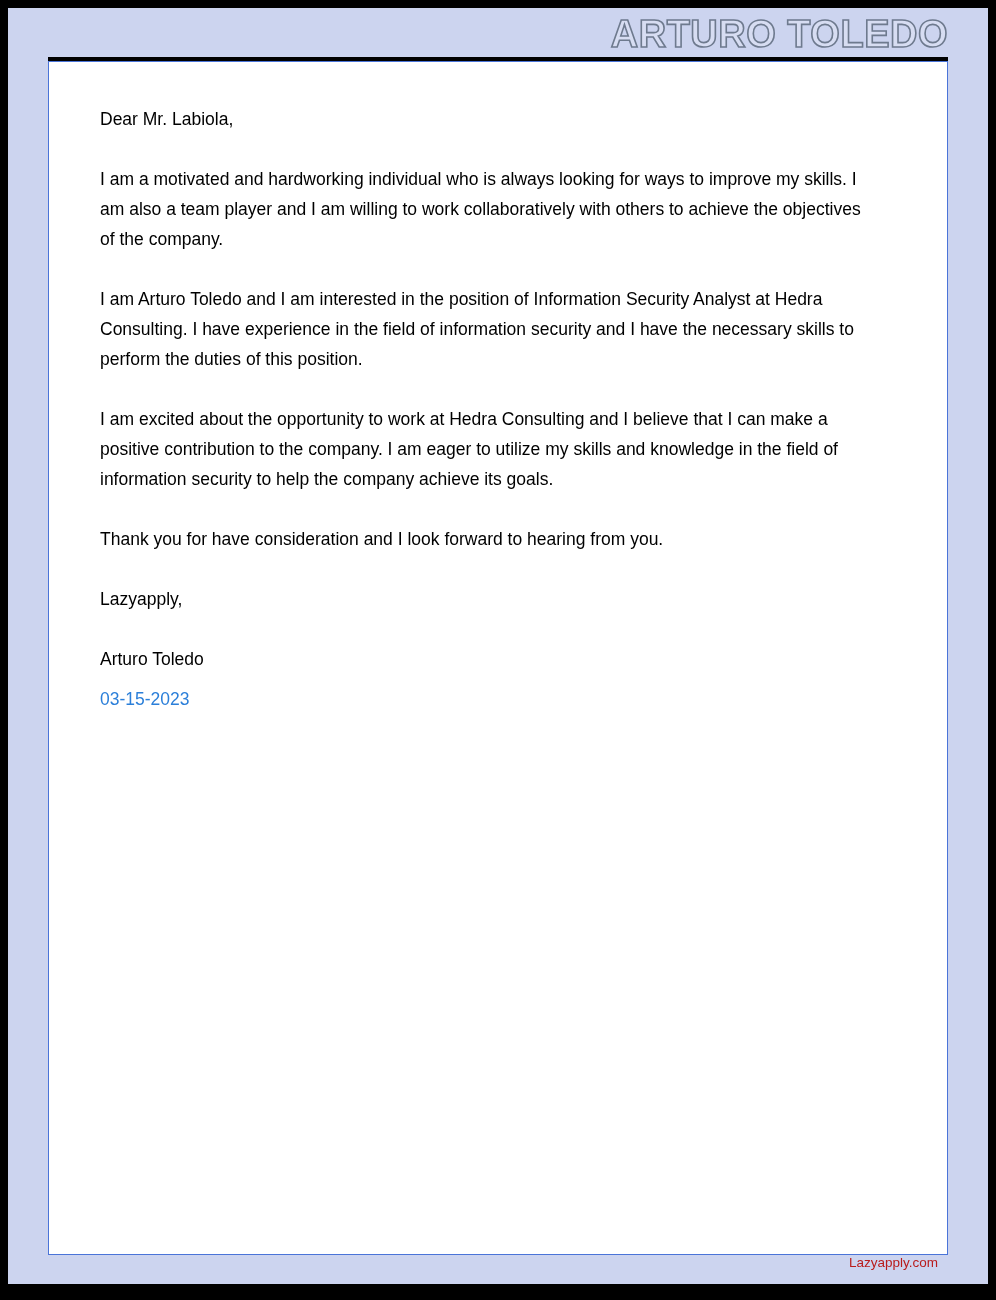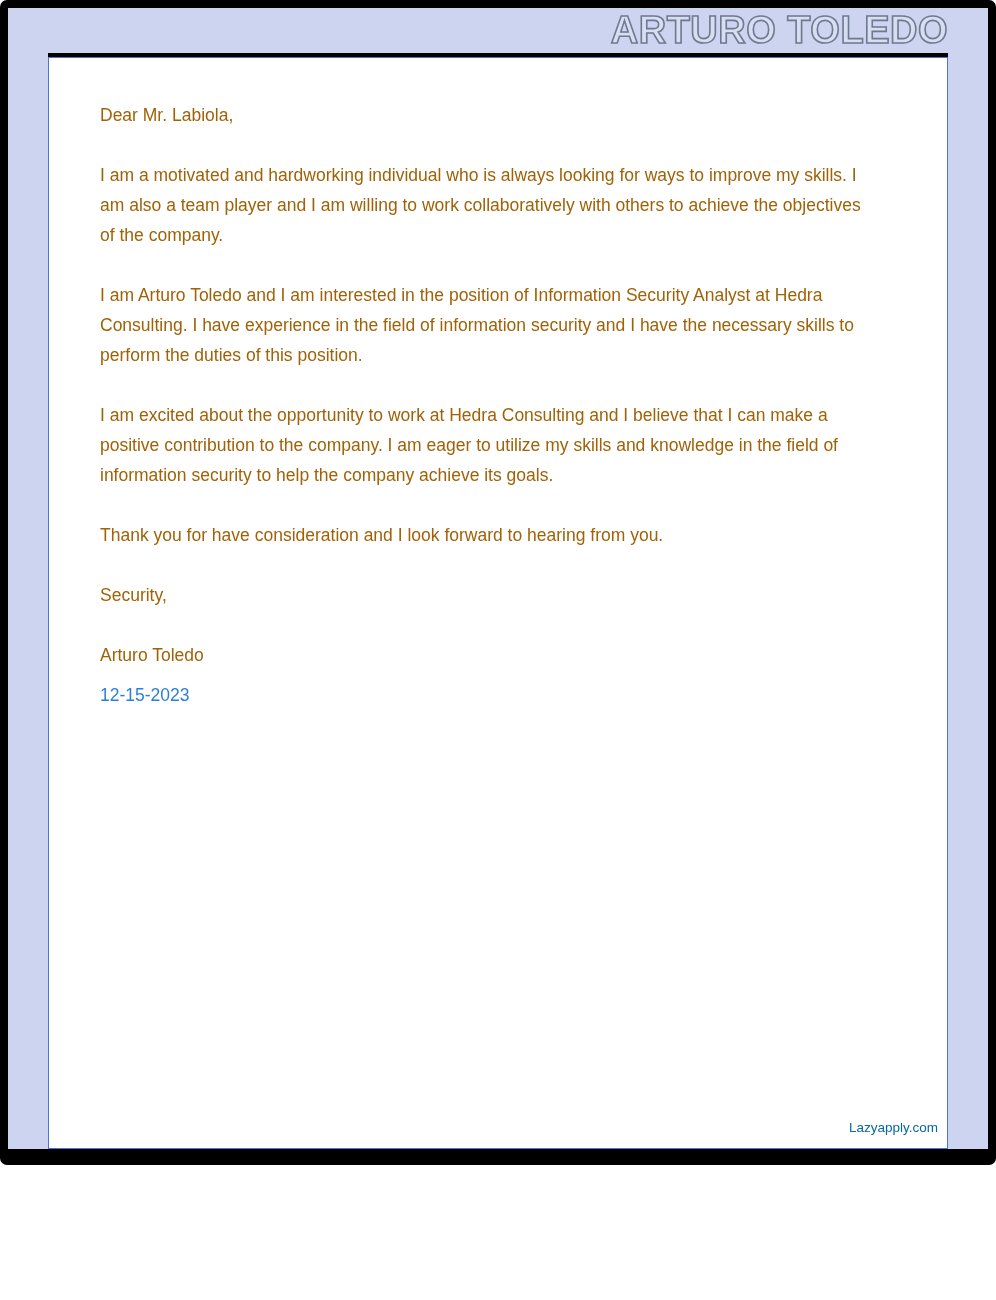--- a/index.html
+++ b/index.html
@@ -6,25 +6,24 @@
       margin: 0;
       padding: 0;
       background: #fff;
     }
     body {
       font-family: "Liberation Sans", sans-serif;
       width: 996px;
     }
     .canvas {
       width: 996px;
-      height: 1165px;
+      height: 1300px;
       box-sizing: border-box;
       background: #000;
       padding: 8px 8px 16px 8px;
-      border-radius: 7px;
     }
     .frame {
       width: 100%;
       height: 100%;
       box-sizing: border-box;
       background: var(--frame-bg, #ccd4ef);
       padding: 0 40px;
       position: relative;
       display: flex;
       flex-direction: column;
@@ -56,32 +55,32 @@
       border: 1px solid var(--doc-border, #4a74d8);
       height: 1194px;
       box-sizing: border-box;
       padding: 42px 70px 0 51px;
       overflow: hidden;
     }
     .document p {
       margin: 0 0 30px 0;
       font-size: 17.5px;
       line-height: 30px;
-      color: #a16207;
+      color: #000000;
     }
     .document p.date {
       margin-top: -20px;
       color: var(--date-color, #2b7fd9);
     }
     .watermark {
       position: absolute;
       right: 50px;
       bottom: 14px;
       font-size: 13.5px;
-      color: #0369a1;
+      color: #b91c1c;
     }
   </style>
 </head>
 <body>
 
 <div class="canvas">
   <div class="frame">
 
     <div class="header">
       <div class="header-name">ARTURO TOLEDO</div>
@@ -93,22 +92,22 @@
       <p>Dear Mr. Labiola,</p>
 
       <p>I am a motivated and hardworking individual who is always looking for ways to improve my skills. I am also a team player and I am willing to work collaboratively with others to achieve the objectives of the company.</p>
 
       <p>I am Arturo Toledo and I am interested in the position of Information Security Analyst at Hedra Consulting. I have experience in the field of information security and I have the necessary skills to perform the duties of this position.</p>
 
       <p>I am excited about the opportunity to work at Hedra Consulting and I believe that I can make a positive contribution to the company. I am eager to utilize my skills and knowledge in the field of information security to help the company achieve its goals.</p>
 
       <p>Thank you for have consideration and I look forward to hearing from you.</p>
 
-      <p>Security,</p>
+      <p>Lazyapply,</p>
 
       <p>Arturo Toledo</p>
 
-      <p class="date">12-15-2023</p>
+      <p class="date">03-15-2023</p>
     </div>
 
     <div class="watermark">Lazyapply.com</div>
   </div>
 </div>
 
 </body></html>

